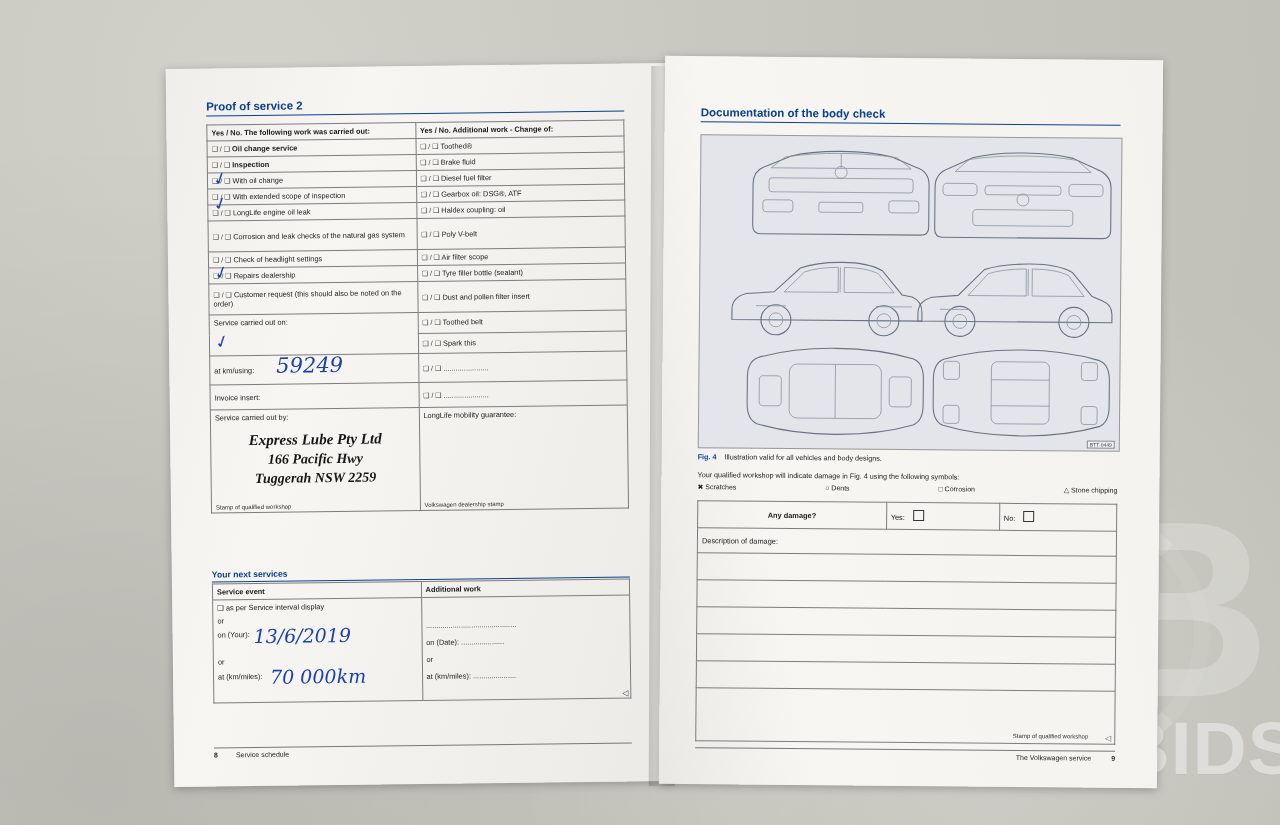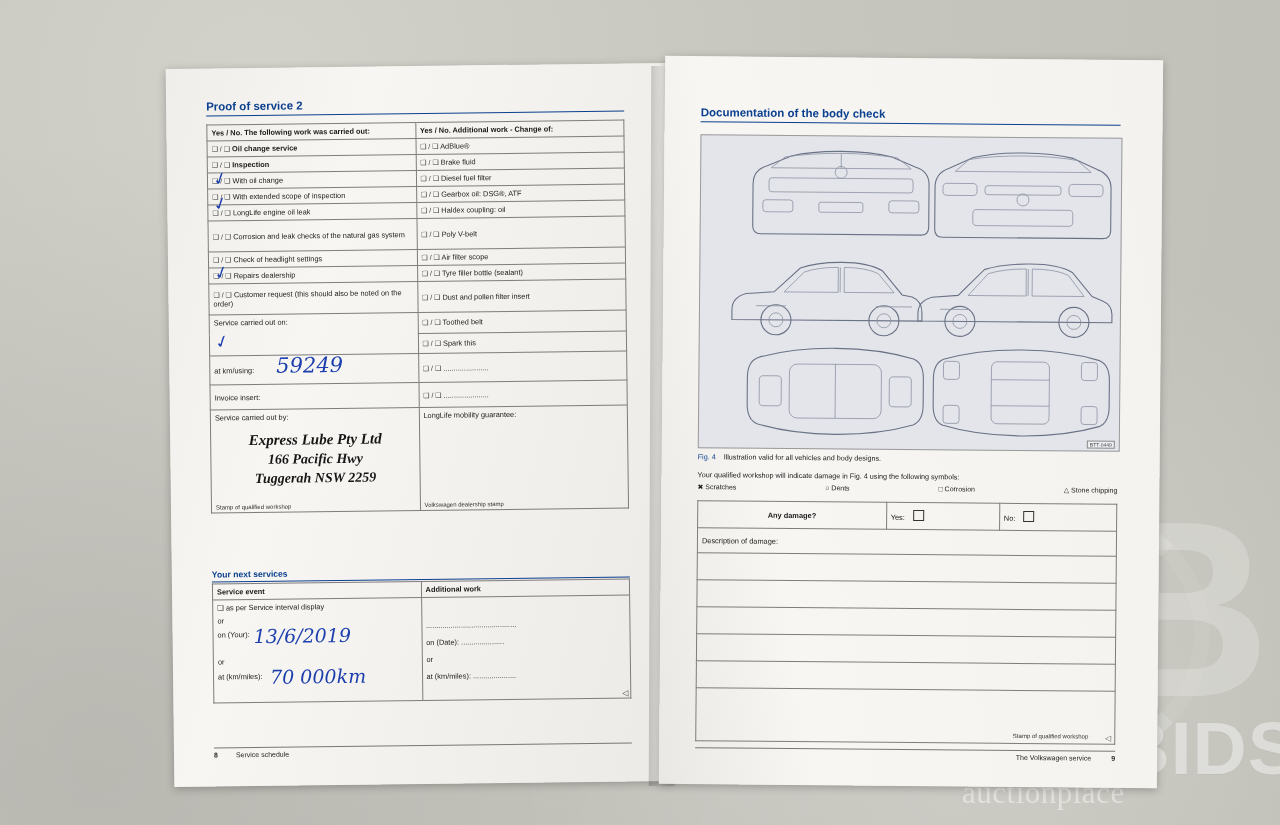--- a/index.html
+++ b/index.html
@@ -116,42 +116,41 @@
 </style>
 </head>
 <body>
 
 <div id="surface"></div>
 
 <div id="watermark">
   <div class="ring"></div>
   <div class="bshape">B</div>
   <div class="cb">CARBIDS</div>
-  <div class="ap">auctionplace</div>
 </div>
 
 <div id="booklet">
 
   <div class="page" id="page-left">
 
     <div style="position:absolute;left:40px;top:32px;width:418px;">
       <div class="hdr">Proof of service 2</div>
       <div class="rule" style="margin-top:3px;"></div>
     </div>
 
     <div style="position:absolute;left:40px;top:56px;width:418px;">
       <table class="tbl">
         <tbody>
             <tr>
           <td style="width:50%;font-weight:bold;">Yes / No. The following work was carried out:</td>
           <td style="width:50%;font-weight:bold;">Yes / No. Additional work - Change of:</td>
         </tr>
         <tr>
           <td><span class="cbx">❑ / ❑</span> <b>Oil change service</b></td>
-          <td><span class="cbx">❑ / ❑</span> <span>AdBlue®</span></td>
+          <td><span class="cbx">❑ / ❑</span> <span>Toothed®</span></td>
         </tr>
         <tr>
           <td><span class="cbx">❑ / ❑</span> <b>Inspection</b></td>
           <td><span class="cbx">❑ / ❑</span> <span>Brake fluid</span></td>
         </tr>
         <tr>
           <td><span class="cbx">❑ / ❑</span> <span>With oil change</span></td>
           <td><span class="cbx">❑ / ❑</span> <span>Diesel fuel filter</span></td>
         </tr>
         <tr>
@@ -341,21 +340,21 @@
           <rect class="cl2" x="26" y="18" width="16" height="18" rx="3"></rect>
           <rect class="cl2" x="164" y="18" width="16" height="18" rx="3"></rect>
           <rect class="cl2" x="26" y="62" width="16" height="18" rx="3"></rect>
           <rect class="cl2" x="164" y="62" width="16" height="18" rx="3"></rect>
         </g>
       </svg>
       <span style="position:absolute;right:4px;bottom:2px;font-size:5px;color:#444;border:1px solid #888;padding:0 2px;background:#eceef2;">BTT-0449</span>
     </div>
 
     <div style="position:absolute;left:36px;top:396px;width:420px;font-size:7.2px;color:#1a1a1a;">
-      <span style="color:#0b3f8f;font-weight:normal;">Fig. 4</span>
+      <span style="color:#0b3f8f;font-weight:bold;">Fig. 4</span>
       <span style="margin-left:6px;">Illustration valid for all vehicles and body designs.</span>
     </div>
 
     <div style="position:absolute;left:36px;top:414px;width:420px;">
       <div style="font-size:7.2px;color:#1a1a1a;">Your qualified workshop will indicate damage in Fig. 4 using the following symbols:</div>
       <div style="display:flex;justify-content:space-between;margin-top:4px;font-size:7px;color:#1a1a1a;">
         <div>
           <span>✖</span>
           <span>Scratches</span>
         </div>

